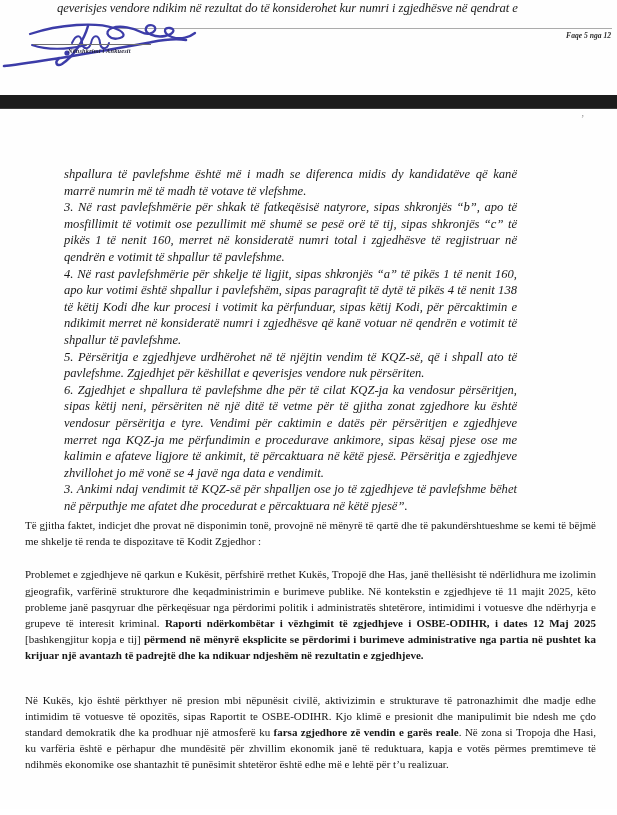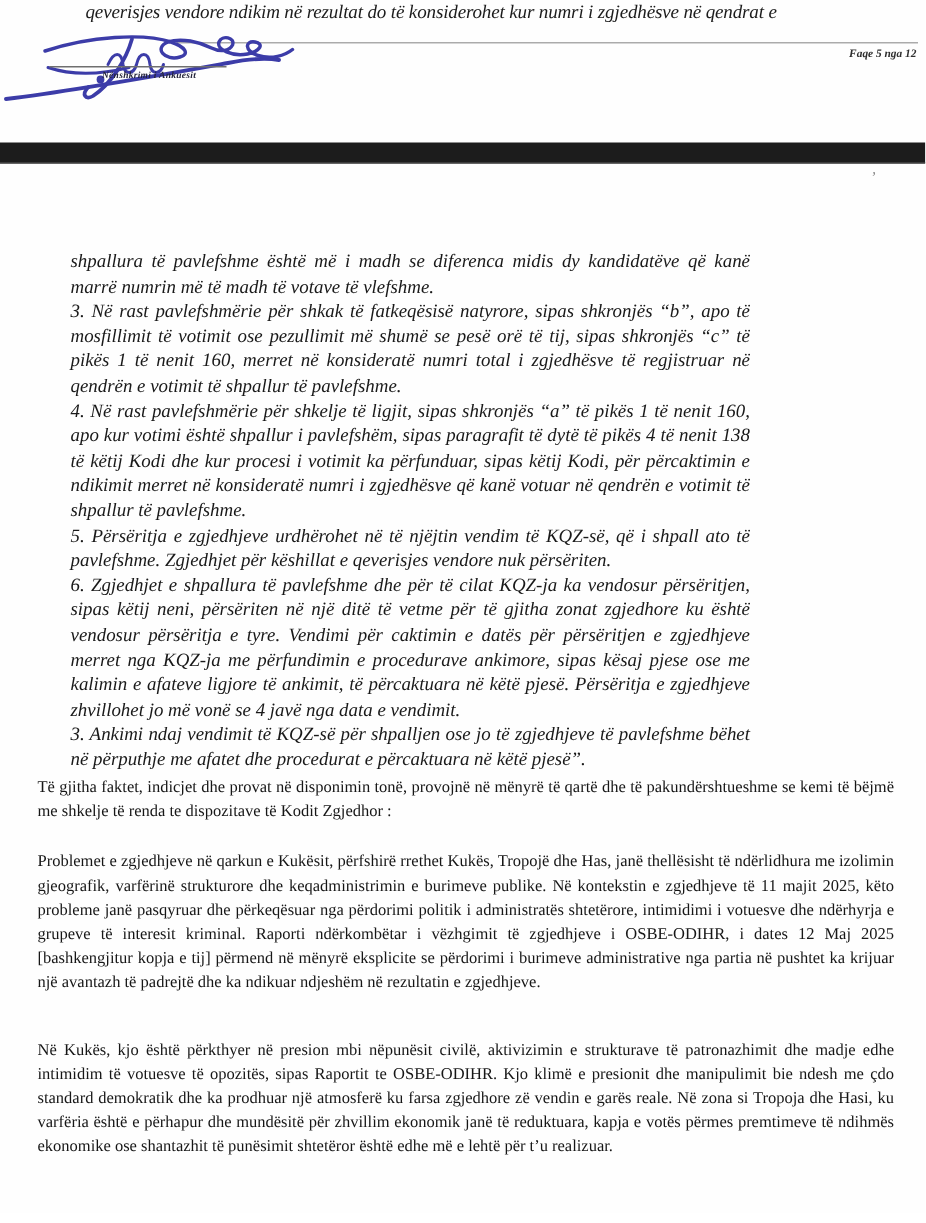--- a/index.html
+++ b/index.html
@@ -80,21 +80,21 @@
     position: absolute;
     top: 113px;
     left: 581px;
     font-size: 10px;
     color: #8a8a8a;
   }
   
   .quote-block {
     position: absolute;
     top: 166px;
-    left: 47px;
+    left: 64px;
     width: 453px;
     font-style: italic;
     font-size: 12.6px;
     line-height: 16.6px;
     color: #191919;
   }
   .quote-block p {
     margin: 0;
     text-align: justify;
   }
@@ -107,21 +107,21 @@
     font-size: 11px;
     line-height: 16.2px;
     color: #161616;
   }
   .body-block p {
     margin: 0;
     text-align: justify;
   }
   .body-block p.pb { margin-top: 17px; }
   .body-block p.pc { margin-top: 28px; }
-  .body-block .run-bold { font-weight: normal; }
+  .body-block .run-bold { font-weight: bold; }
 </style>
 </head>
 <body>
 
 <div class="page">
 
   <div class="carryover">qeverisjes vendore ndikim në rezultat do të konsiderohet kur numri i zgjedhësve në qendrat e</div>
 
   <div class="header-rule"></div>
 

